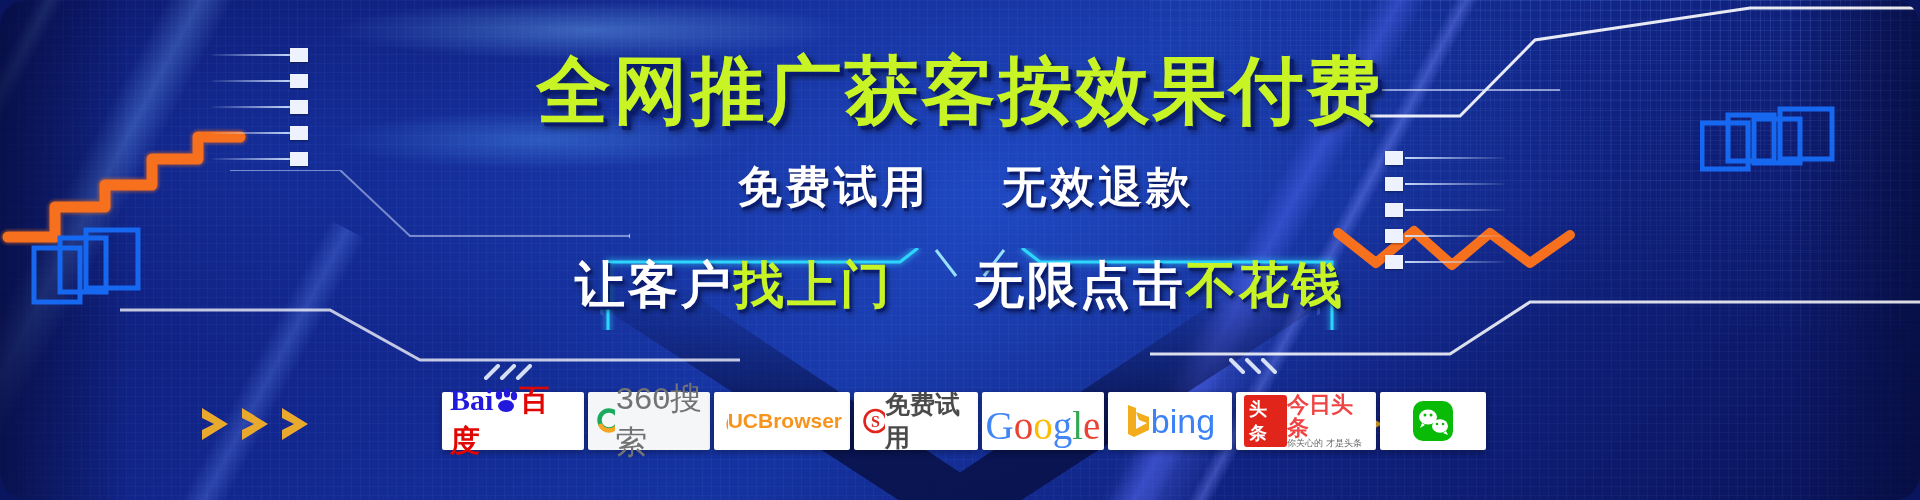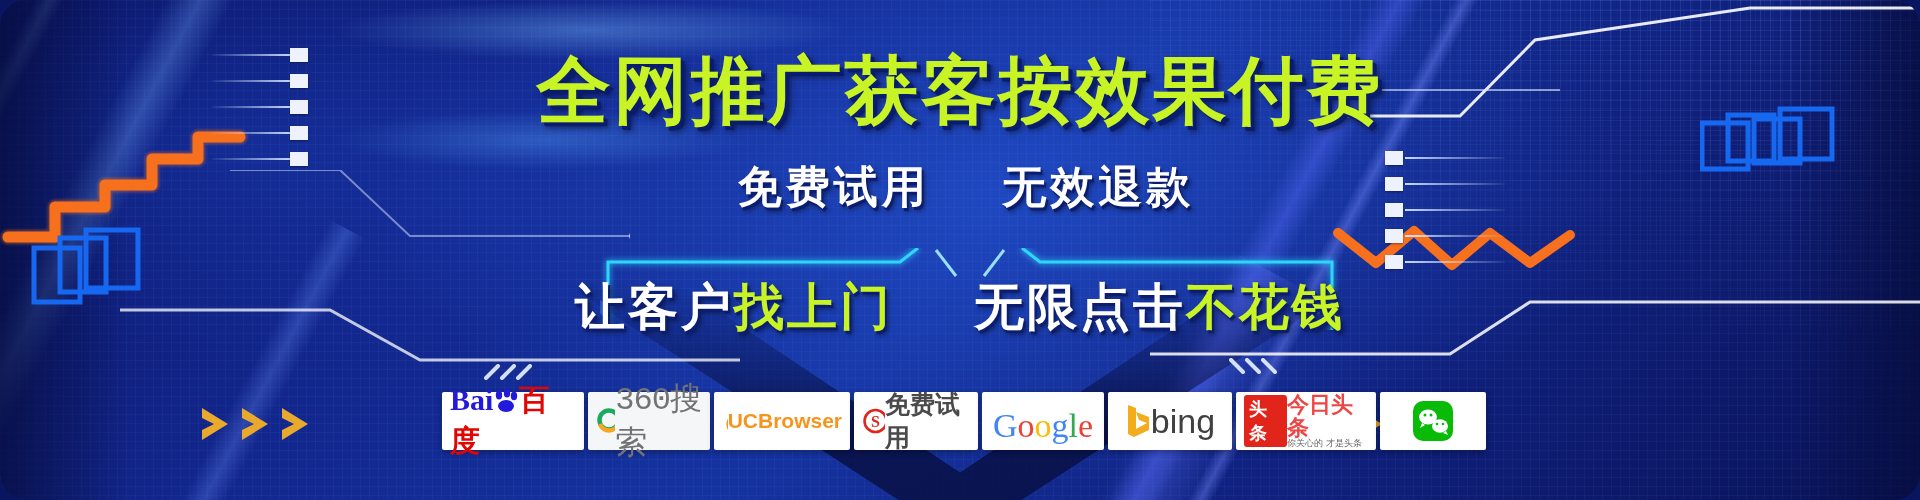--- a/index.html
+++ b/index.html
@@ -100,21 +100,21 @@
   .subline{
     position:absolute; left:0; right:0; top:158px; text-align:center;
     font-size:44px; font-weight:700; letter-spacing:4px; color:#ffffff;
     font-family:"DejaVu Sans","Liberation Sans",sans-serif;
     text-shadow: 2px 3px 0 #0b1d70, 3px 4px 5px rgba(0,0,0,.5);
     white-space:nowrap;
     padding-left:12px;
   }
   .subline .gap{ display:inline-block; width:34px; }
   .tagline{
-    position:absolute; left:0; right:0; top:274px; text-align:center;
+    position:absolute; left:0; right:0; top:252px; text-align:center;
     font-size:50px; font-weight:700; letter-spacing:3px; color:#ffffff;
     font-family:"DejaVu Sans","Liberation Sans",sans-serif;
     text-shadow: 2px 3px 0 #0b1d70, 3px 4px 5px rgba(0,0,0,.5);
     white-space:nowrap;
   }
   .tagline .hl{ color:#c8f425; }
   .tagline .gap{ display:inline-block; width:40px; }
 
   
   .logos{ position:absolute; left:8px; right:0; top:392px; display:flex;
@@ -133,22 +133,22 @@
   .logo-toutiao{ width:140px; }
   .logo-wechat{ width:106px; }
 
   .t-baidu{ font-size:30px; font-weight:700; color:#2319dc; font-family:"Liberation Serif",serif; }
   .t-baidu .en{ color:#2319dc; }
   .t-baidu .cn{ color:#e10602; }
   .t-360{ font-size:32px; color:#737373; font-family:Liberation Mono, monospace; letter-spacing:-1px; }
   .t-uc{ font-size:21px; font-weight:700; color:#f7941e; }
   .t-uc .b{ font-weight:700; }
   .t-sogou{ font-size:25px; color:#4a4a4a; font-weight:700; font-family:"DejaVu Sans",sans-serif; }
-  .t-google{ font-size:34px; font-family:"Liberation Serif",serif;margin-top:9px; }
-  .t-bing{ font-size:34px; color:#404040; font-family:"Liberation Sans",sans-serif; }
+  .t-google{ font-size:39px; font-family:"Liberation Serif",serif;margin-top:9px; }
+  .t-bing{ font-size:34px; color:#3b82f6; font-family:"Liberation Sans",sans-serif; }
   .t-toutiao{ display:flex; flex-direction:column; line-height:1.05; }
   .t-toutiao .main{ font-size:22px; font-weight:700; color:#ef4444; font-family:"DejaVu Sans",sans-serif; }
   .t-toutiao .sub{ font-size:9px; color:#666; font-family:"DejaVu Sans",sans-serif; }
   .badge-tt{ background:#e1251b; color:#fff; font-size:18px; font-weight:700; padding:2px 5px;
              border-radius:3px; font-family:"DejaVu Sans",sans-serif; }
 
   .arrows{ position:absolute; top:404px; display:flex; gap:4px; }
   .ar-left{ left:198px; } .ar-right{ left:1272px; }
 
   .mask-edge-l{ position:absolute; left:0; top:0; width:130px; height:500px;

